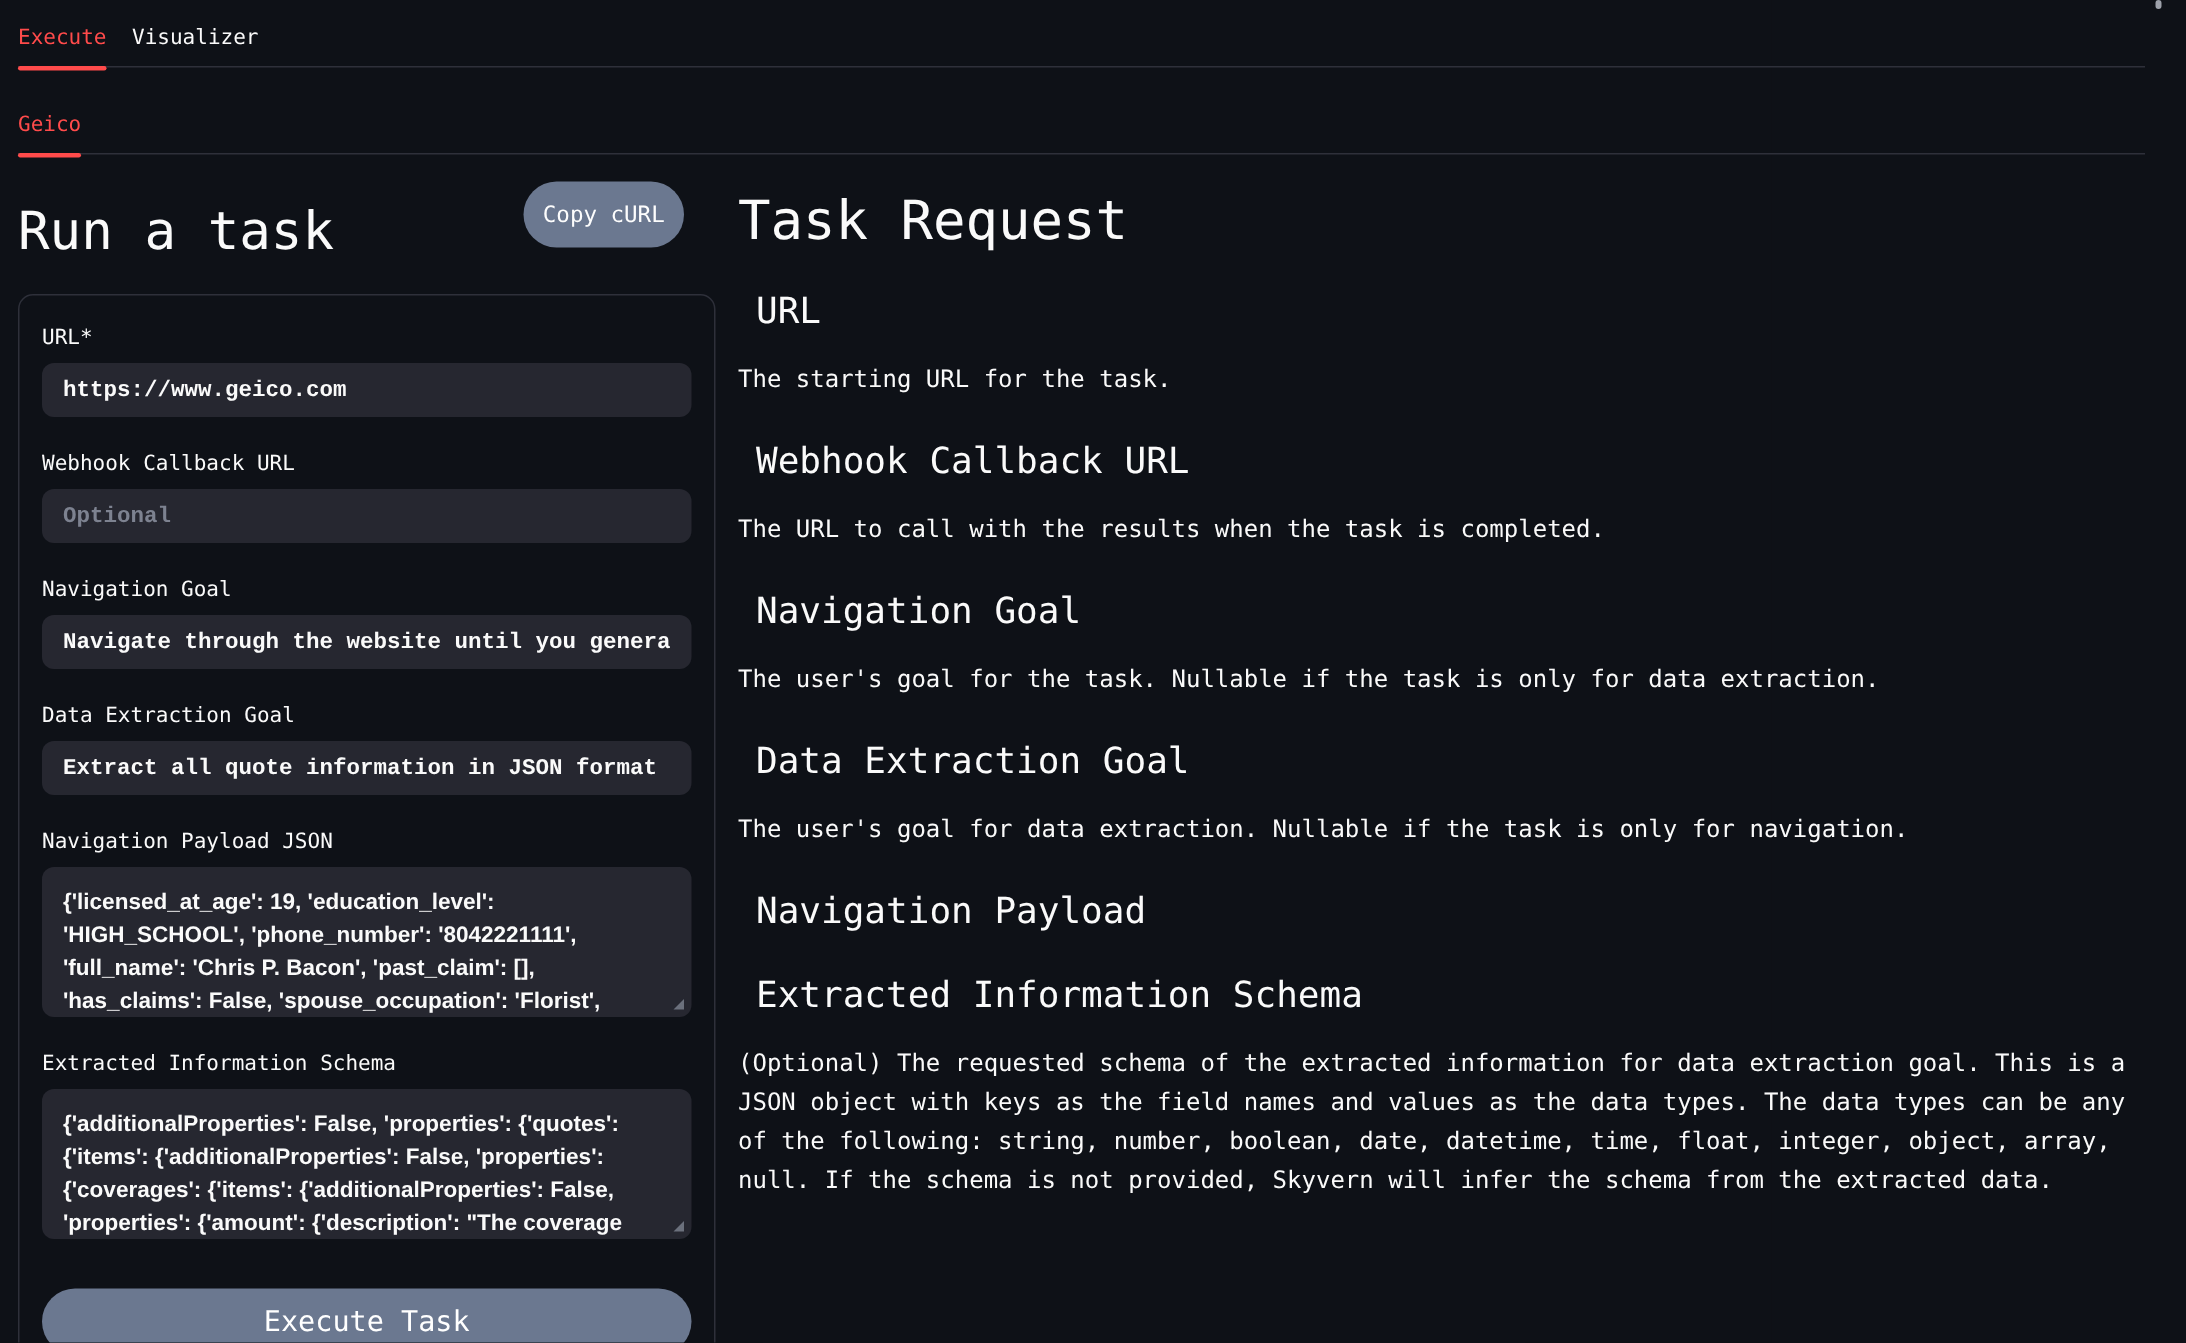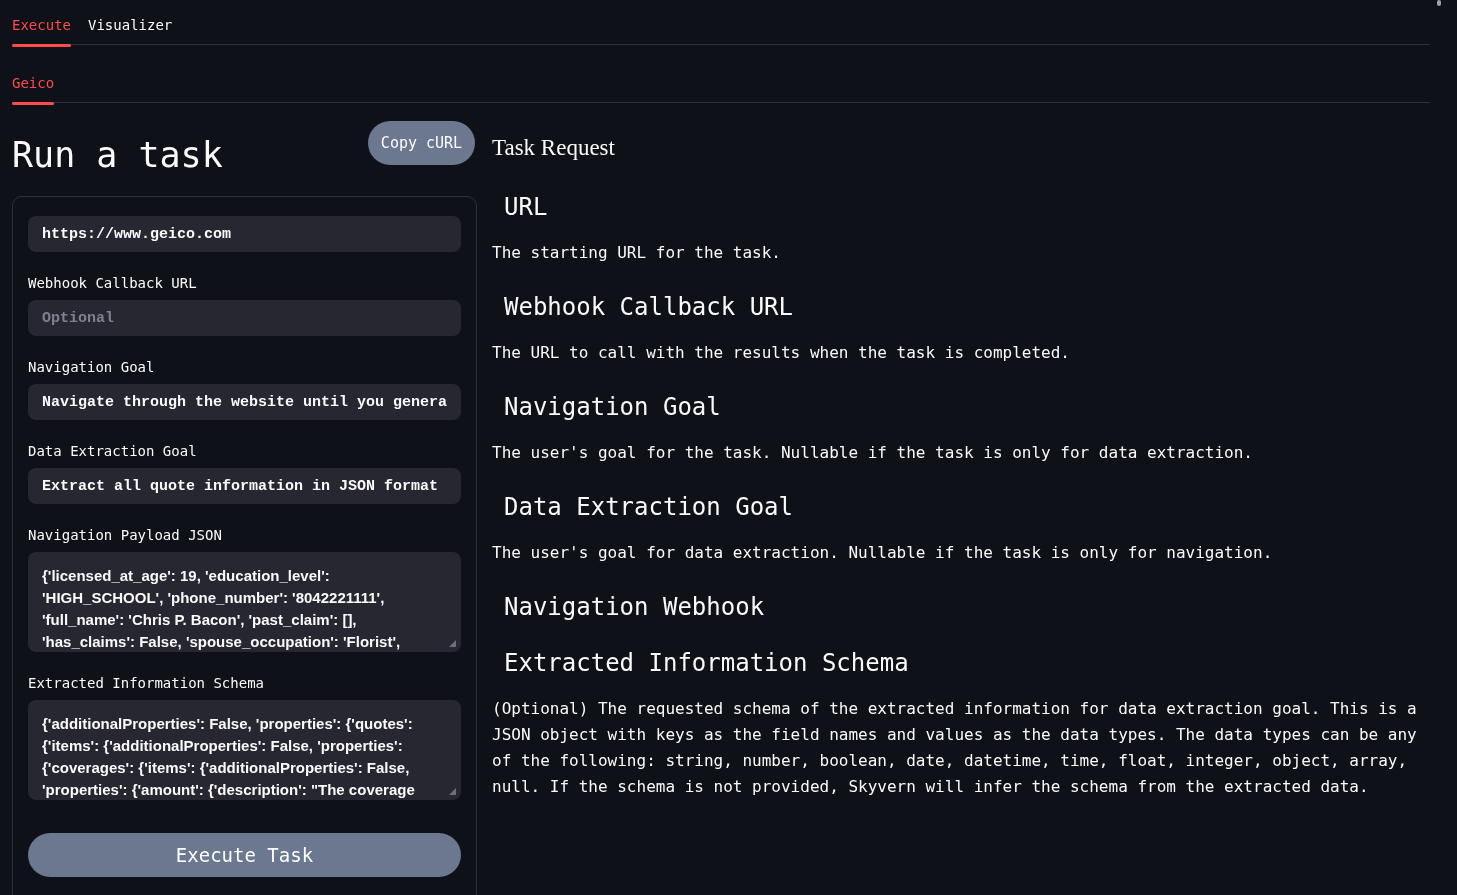--- a/index.html
+++ b/index.html
@@ -28,21 +28,21 @@
     content: ""; position: absolute; left: 0; right: 0; bottom: -12px;
     height: 3px; border-radius: 3px; background: var(--accent, #ff4b4b);
   }
 
   
   .page-title {
     position: absolute; left: 12px; top: 134px;
     font-size: 35px; line-height: 42px; font-weight: 400; letter-spacing: 0;
   }
   .copy-curl {
-    position: absolute; left: 368px; top: 121px; width: 107px; height: 44px;
+    position: absolute; left: 349px; top: 121px; width: 107px; height: 44px;
     border: none; border-radius: 22px; background: var(--button, #6b7890);
     color: #fdfdfd; font-family: inherit; font-size: 15px; cursor: pointer;
   }
   .card {
     position: absolute; left: 12px; top: 196px; width: 465px; height: 745px;
     border: 1px solid var(--divider, #2e303a); border-radius: 10px;
     padding: 19px 15px; background: var(--background, #0e1117);
   }
   .field { margin-bottom: 22px; }
   .field-label {
@@ -71,21 +71,21 @@
     border-left: 7px solid transparent; border-bottom: 7px solid #6b707c;
   }
   .execute {
     display: block; width: 100%; height: 44px; margin-top: 33px;
     border: none; border-radius: 22px; background: var(--button, #6b7890);
     color: #ffffff; font-family: inherit; font-size: 19px; cursor: pointer;
   }
 
   
   .docs { position: absolute; left: 492px; top: 130px; width: 945px; }
-  .docs-title { font-size: 23px; line-height: 36px; font-weight: 400; font-family: Liberation Serif, serif; }
+  .docs-title { font-size: 36px; line-height: 36px; font-weight: 400; }
   .docs h3 { font-size: 24px; line-height: 30px; font-weight: 400; margin: 26px 12px 18px; }
   .docs p { font-size: 16px; line-height: 26px; margin: 0; color: #fafafa; }
 
   .scroll-thumb {
     position: absolute; left: 1437px; top: 0; width: 4px; height: 6px;
     background: #9da1aa; border-radius: 2px;
   }
 </style>
 </head>
 <body>
@@ -101,20 +101,21 @@
     <div class="tab active">Geico</div>
   </nav>
 
   <h1 class="page-title">Run a task</h1>
 
   <button class="copy-curl">Copy cURL</button>
 
   <section class="card">
 
     <div class="field">
+      <label class="field-label">URL*</label>
       <input class="text-input" value="https://www.geico.com" style="">
     </div>
 
     <div class="field">
       <label class="field-label">Webhook Callback URL</label>
       <input class="text-input" placeholder="Optional" style="">
     </div>
 
     <div class="field">
       <label class="field-label">Navigation Goal</label>
@@ -152,21 +153,21 @@
 
     <h3>Webhook Callback URL</h3>
     <p>The URL to call with the results when the task is completed.</p>
 
     <h3>Navigation Goal</h3>
     <p>The user's goal for the task. Nullable if the task is only for data extraction.</p>
 
     <h3>Data Extraction Goal</h3>
     <p>The user's goal for data extraction. Nullable if the task is only for navigation.</p>
 
-    <h3>Navigation Webhook</h3>
+    <h3>Navigation Payload</h3>
 
     <h3>Extracted Information Schema</h3>
     <p>(Optional) The requested schema of the extracted information for data extraction goal. This is a JSON object with keys as the field names and values as the data types. The data types can be any of the following: string, number, boolean, date, datetime, time, float, integer, object, array, null. If the schema is not provided, Skyvern will infer the schema from the extracted data.</p>
   </section>
 
   <div class="scroll-thumb"></div>
 
 </div>
 
 </body></html>

